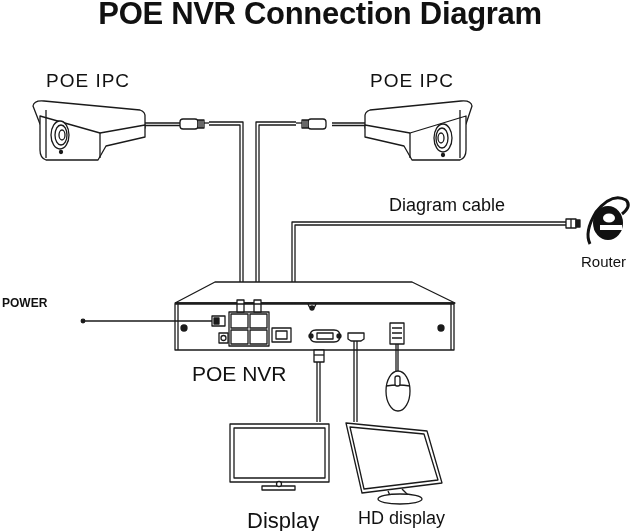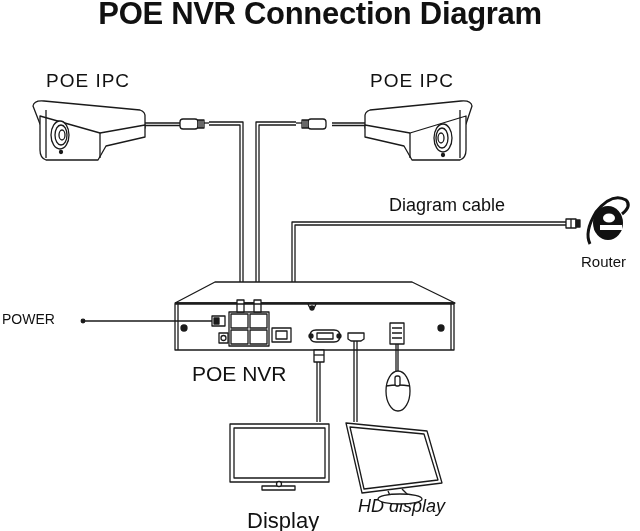--- a/index.html
+++ b/index.html
@@ -3,24 +3,24 @@
 <meta charset="utf-8">
 <style>
   html,body{margin:0;padding:0;background:#fff;}
   body{width:640px;height:531px;position:relative;overflow:hidden;font-family:"Liberation Sans",sans-serif;color:#111;}
   .lbl{position:absolute;white-space:nowrap;color:#111;}
   #title{left:0;width:640px;top:-4px;text-align:center;font-size:31px;font-weight:bold;letter-spacing:-0.3px;}
   #ipc-left-label{left:46px;top:70px;font-size:19px;letter-spacing:1px;}
   #ipc-right-label{left:370px;top:70px;font-size:19px;letter-spacing:1px;}
   #internet-label{left:389px;top:195px;font-size:18px;}
   #router-label{left:581px;top:253px;font-size:15px;}
-  #power-label{left:2px;top:311px;font-size:14px;}
+  #power-label{left:2px;top:296px;font-size:12px;font-weight:bold;}
   #nvr-label{left:192px;top:362px;font-size:21px;}
   #display-label{left:247px;top:508px;font-size:22px;}
-  #hd-label{left:358px;top:496px;font-size:18px;font-style:italic;}
+  #hd-label{left:358px;top:508px;font-size:18px;}
   svg{position:absolute;left:0;top:0;}
 </style>
 </head>
 <body>
 
 <div class="lbl" id="title">POE NVR Connection Diagram</div>
 <div class="lbl" id="ipc-left-label">POE IPC</div>
 <div class="lbl" id="ipc-right-label">POE IPC</div>
 <div class="lbl" id="internet-label">Diagram cable</div>
 <div class="lbl" id="router-label">Router</div>

